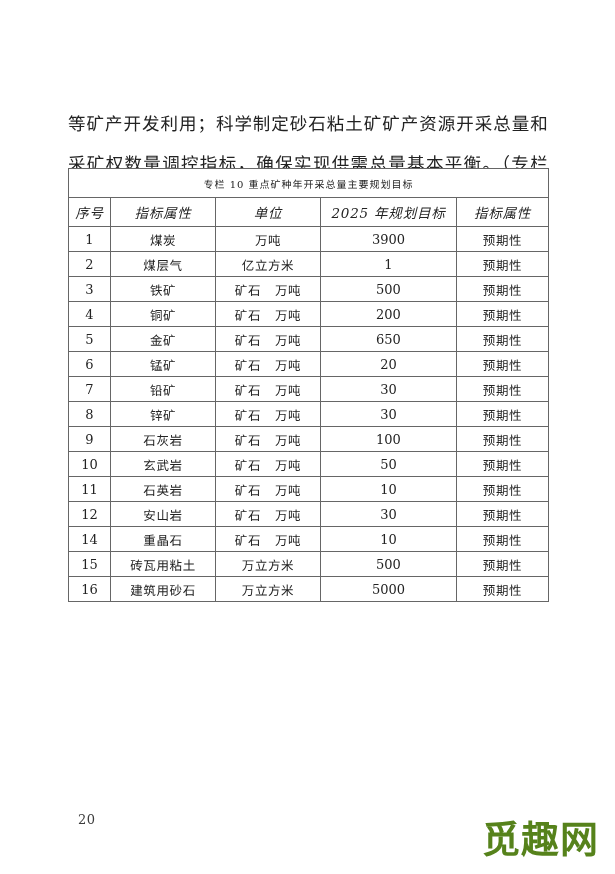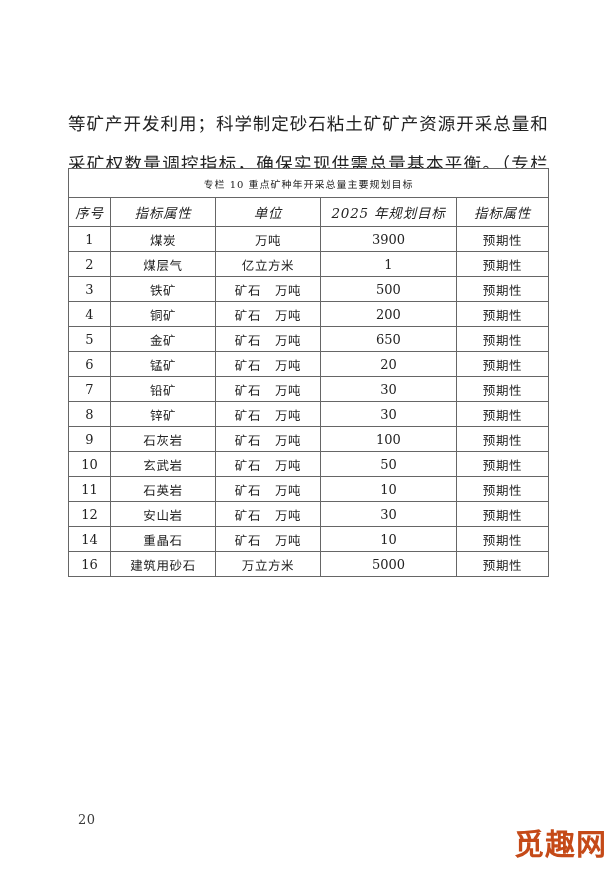--- a/index.html
+++ b/index.html
@@ -134,27 +134,27 @@
     position: absolute;
     left: 78px;
     top: 812px;
     font-size: 13px;
     color: #3c3c3c;
     letter-spacing: 0.5px;
   }
 
   .watermark {
     position: absolute;
-    right: 8px;
+    right: 16px;
     bottom: 10px;
     font-family: "DejaVu Sans", "Liberation Sans", sans-serif;
-    font-size: 30px;
+    font-size: 38px;
     font-weight: bold;
     letter-spacing: 1px;
-    color: #c2410c;
+    color: #4d7c0f;
     opacity: 0.95;
     user-select: none;
   }
 </style>
 </head>
 <body>
 
 <div class="page">
 
   <div class="body-text" id="para-top">等矿产开发利用；科学制定砂石粘土矿矿产资源开采总量和采矿权数量调控指标，确保实现供需总量基本平衡。（专栏 10）</div>
@@ -265,20 +265,27 @@
             <td class="data-cell ">预期性</td>
           </tr>
           <tr>
             <td class="data-cell num-cell">14</td>
             <td class="data-cell ">重晶石</td>
             <td class="data-cell"><span class="unit-split"><span class="u-a">矿石</span><span class="u-b">万吨</span></span></td>
             <td class="data-cell num-cell">10</td>
             <td class="data-cell ">预期性</td>
           </tr>
           <tr>
+            <td class="data-cell num-cell">15</td>
+            <td class="data-cell ">砖瓦用粘土</td>
+            <td class="data-cell"><span class="unit-split"><span class="u-b">万立方米</span></span></td>
+            <td class="data-cell num-cell">500</td>
+            <td class="data-cell ">预期性</td>
+          </tr>
+          <tr>
             <td class="data-cell num-cell">16</td>
             <td class="data-cell ">建筑用砂石</td>
             <td class="data-cell"><span class="unit-split"><span class="u-b">万立方米</span></span></td>
             <td class="data-cell num-cell">5000</td>
             <td class="data-cell ">预期性</td>
           </tr>
         </tbody>
     </table>
   </div>
 

